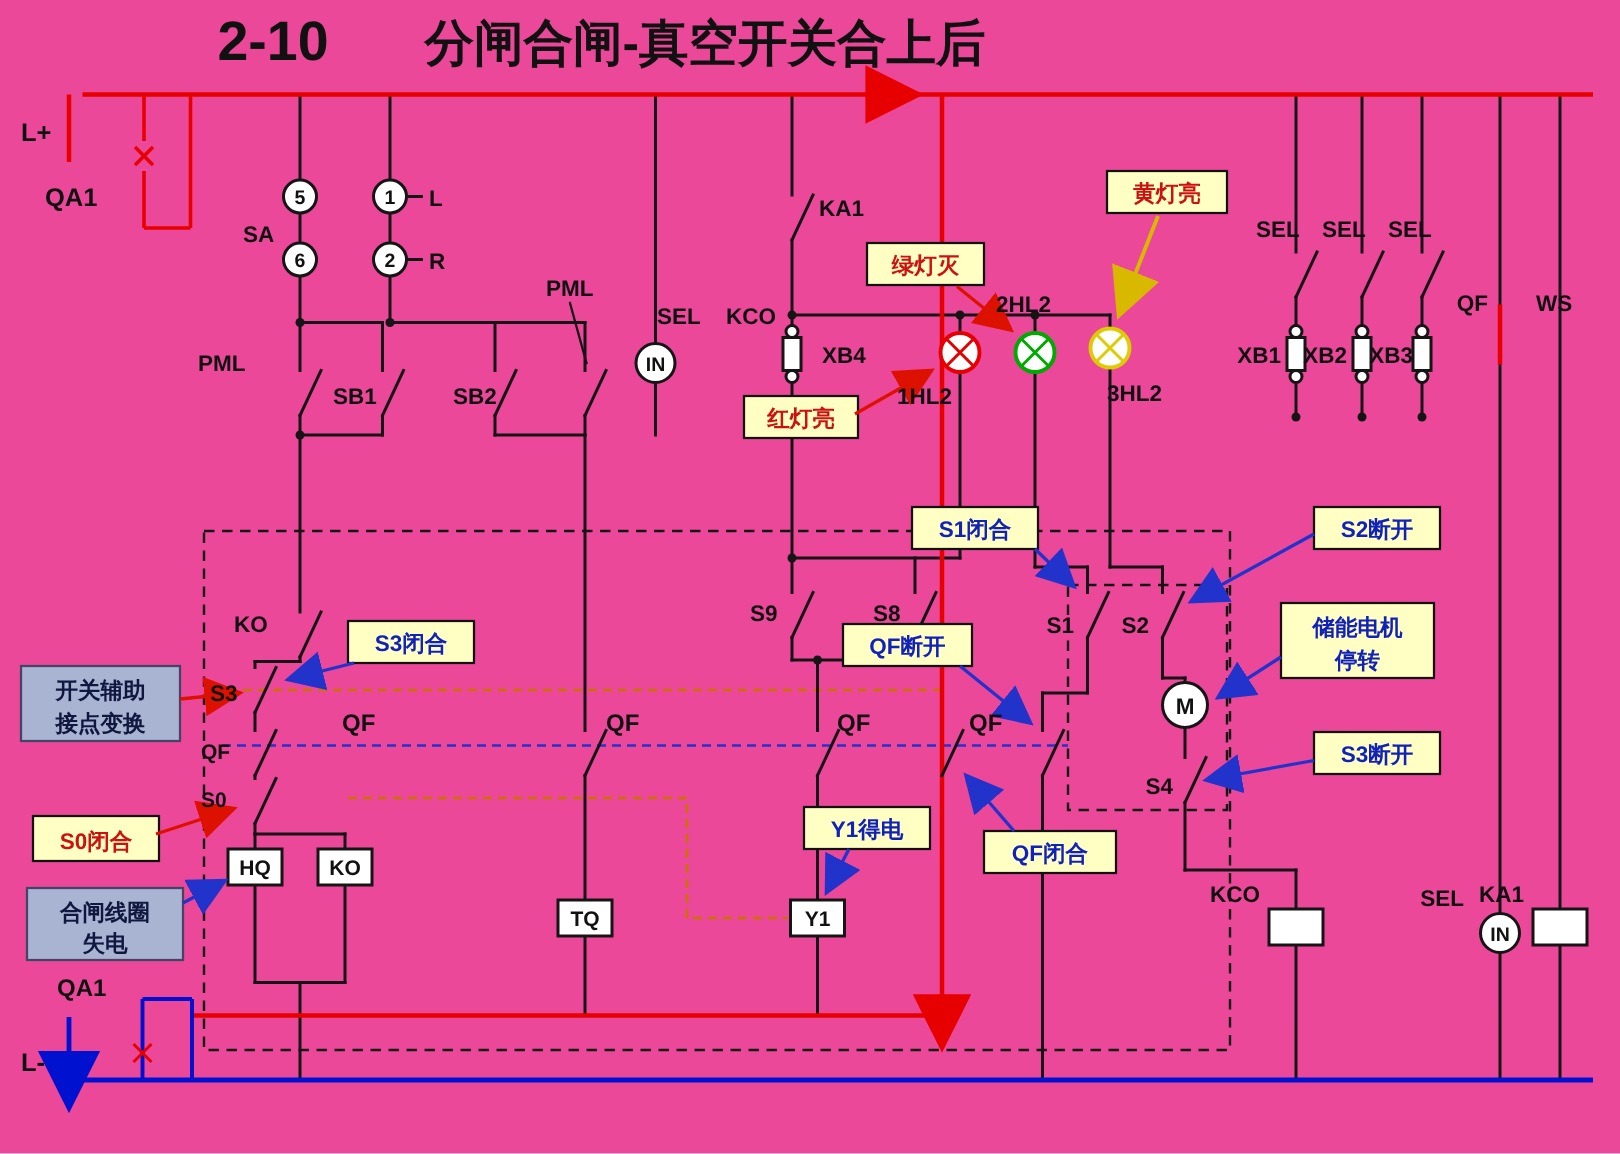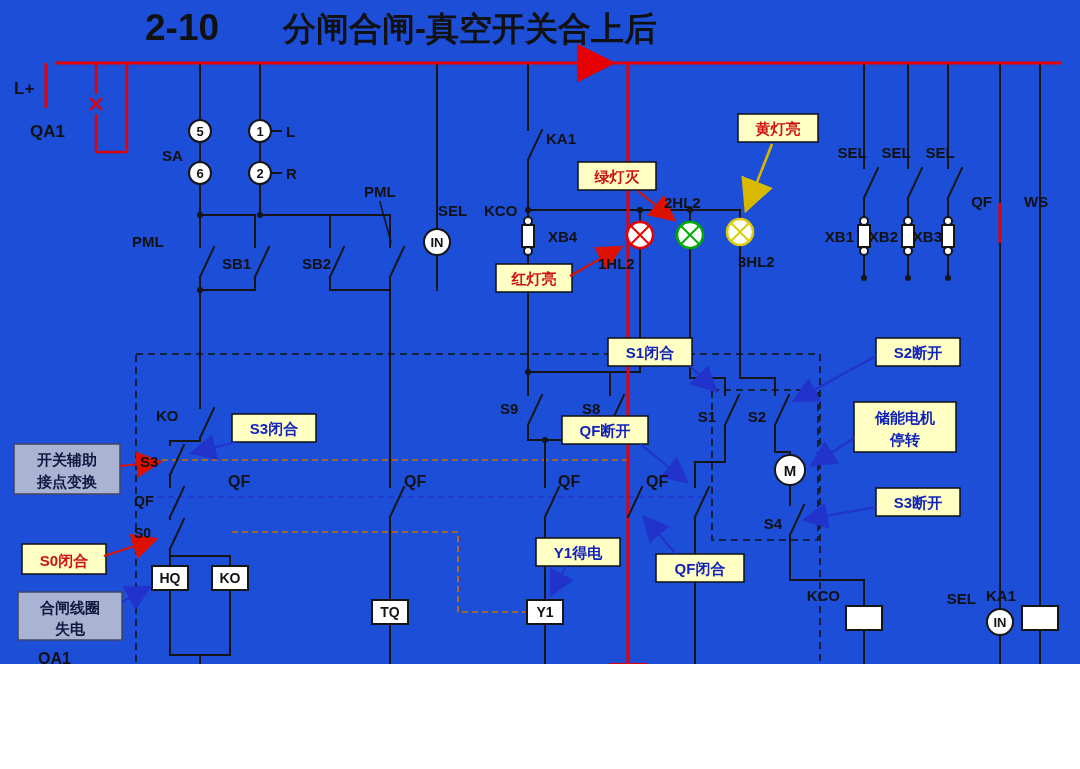--- a/index.html
+++ b/index.html
@@ -1,16 +1,16 @@
 <!DOCTYPE html>
 <html><head>
 <meta charset="utf-8">
 <style>
   html,body{margin:0;padding:0;background:#ffffff;}
-  .canvas{position:relative;width:1080px;height:664px;background:#1d4ed8;overflow:hidden;
+  .canvas{position:relative;width:1080px;height:769px;background:#ec4899;overflow:hidden;
           font-family:"Liberation Sans",sans-serif;}
   svg{position:absolute;left:0;top:0;}
   
   .k  {stroke:#151515;stroke-width:2;fill:none;stroke-linecap:square;}
   .k1 {stroke:#151515;stroke-width:1.5;fill:none;}
   .kd {stroke:#151515;stroke-width:1.6;fill:none;stroke-dasharray:7 5;}
   .r  {stroke:#e60000;stroke-width:3;fill:none;}
   .r2 {stroke:#e60000;stroke-width:2.4;fill:none;}
   .b  {stroke:#0011d0;stroke-width:3.2;fill:none;}
   .b2 {stroke:#0011d0;stroke-width:2.6;fill:none;}

